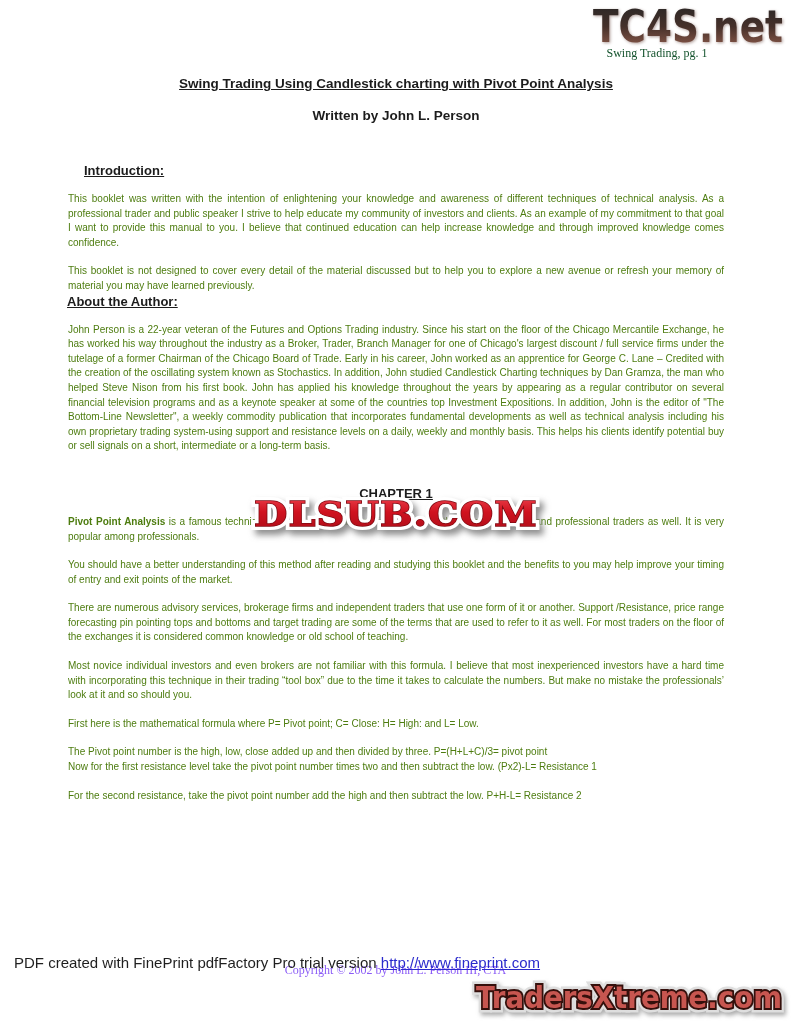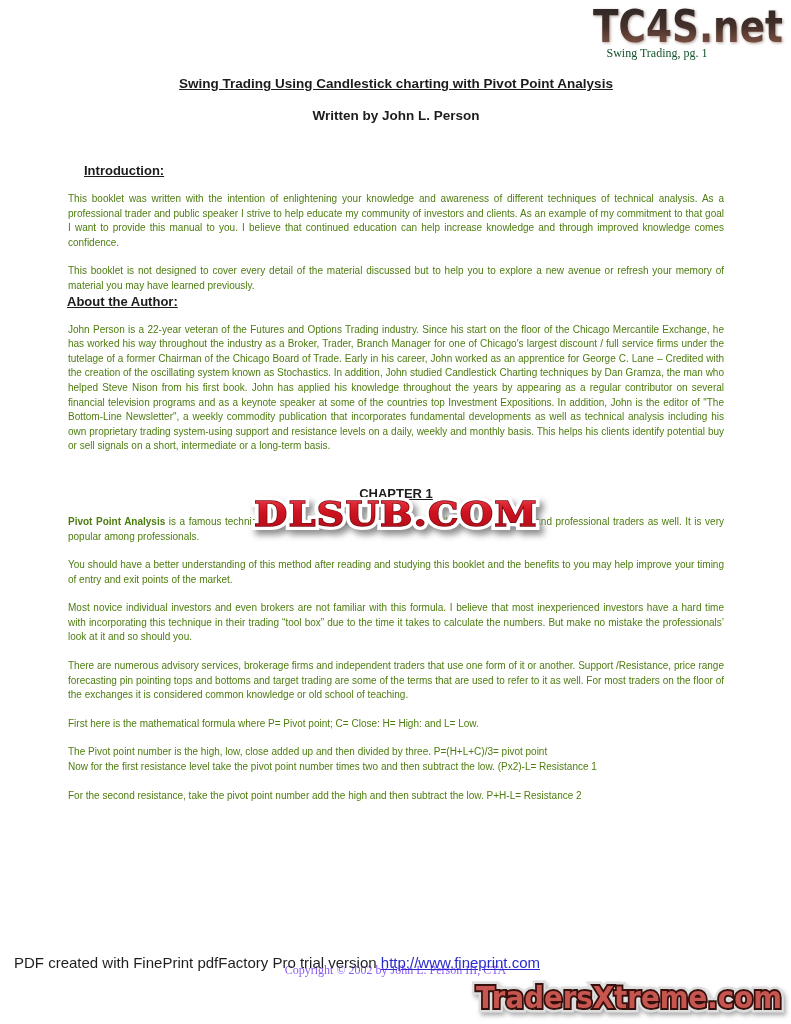--- a/index.html
+++ b/index.html
@@ -103,22 +103,22 @@
     <p class="para">This booklet is not designed to cover every detail of the material discussed but to help you to explore a new avenue or refresh your memory of material you may have learned previously.</p>
 
     <div class="sec-heading tight">About the Author:</div>
     <p class="para">John Person is a 22-year veteran of the Futures and Options Trading industry. Since his start on the floor of the Chicago Mercantile Exchange, he has worked his way throughout the industry as a Broker, Trader, Branch Manager for one of Chicago's largest discount / full service firms under the tutelage of a former Chairman of the Chicago Board of Trade. Early in his career, John worked as an apprentice for George C. Lane – Credited with the creation of the oscillating system known as Stochastics. In addition, John studied Candlestick Charting techniques by Dan Gramza, the man who helped Steve Nison from his first book. John has applied his knowledge throughout the years by appearing as a regular contributor on several financial television programs and as a keynote speaker at some of the countries top Investment Expositions. In addition, John is the editor of "The Bottom-Line Newsletter", a weekly commodity publication that incorporates fundamental developments as well as technical analysis including his own proprietary trading system-using support and resistance levels on a daily, weekly and monthly basis. This helps his clients identify potential buy or sell signals on a short, intermediate or a long-term basis.</p>
 
     <div class="chapter-heading">CHAPTER 1</div>
 
     <p class="para"><span class="bold-lead">Pivot Point Analysis</span><span> is a famous technique that is used as a price forecasting method for day traders and professional traders as well. It is very popular among professionals.</span></p>
 
     <p class="para">You should have a better understanding of this method after reading and studying this booklet and the benefits to you may help improve your timing of entry and exit points of the market.</p>
+    <p class="para">There are numerous advisory services, brokerage firms and independent traders that use one form of it or another. Support /Resistance, price range forecasting pin pointing tops and bottoms and target trading are some of the terms that are used to refer to it as well. For most traders on the floor of the exchanges it is considered common knowledge or old school of teaching.</p>
     <p class="para">Most novice individual investors and even brokers are not familiar with this formula. I believe that most inexperienced investors have a hard time with incorporating this technique in their trading “tool box” due to the time it takes to calculate the numbers. But make no mistake the professionals’ look at it and so should you.</p>
-    <p class="para">There are numerous advisory services, brokerage firms and independent traders that use one form of it or another. Support /Resistance, price range forecasting pin pointing tops and bottoms and target trading are some of the terms that are used to refer to it as well. For most traders on the floor of the exchanges it is considered common knowledge or old school of teaching.</p>
     <p class="para">First here is the mathematical formula where P= Pivot point; C= Close: H= High: and L= Low.</p>
     <p class="para prelines">The Pivot point number is the high, low, close added up and then divided by three. P=(H+L+C)/3= pivot point
 Now for the first resistance level take the pivot point number times two and then subtract the low. (Px2)-L= Resistance 1</p>
     <p class="para">For the second resistance, take the pivot point number add the high and then subtract the low. P+H-L= Resistance 2</p>
   </div>
 
   <svg class="dlsub-wm" width="302" height="46" viewBox="0 0 302 46" aria-hidden="true">
     <defs>
       <linearGradient id="dlsubGrad" x1="0" y1="0" x2="0" y2="1">
         <stop class="r1" offset="0"></stop>

